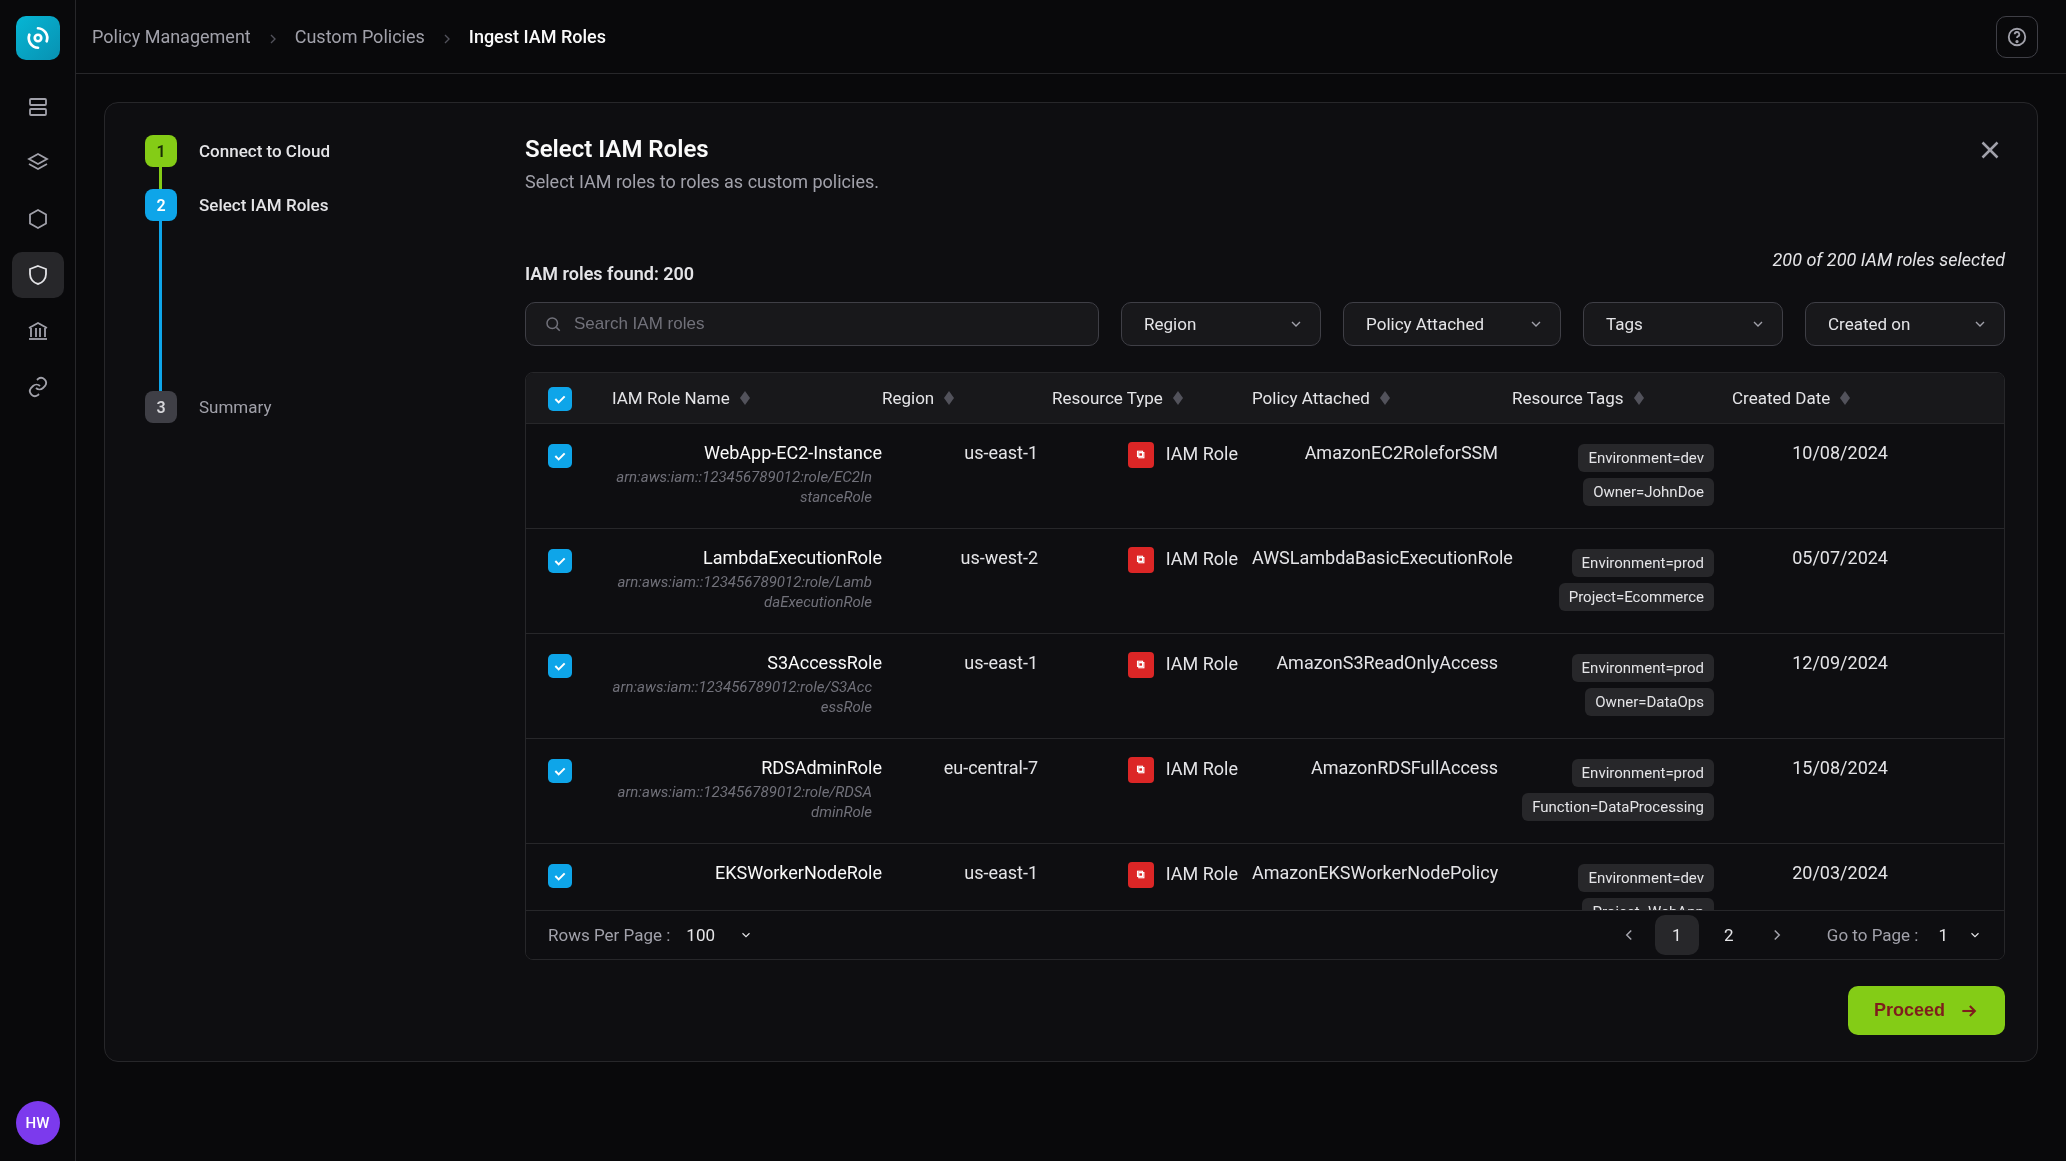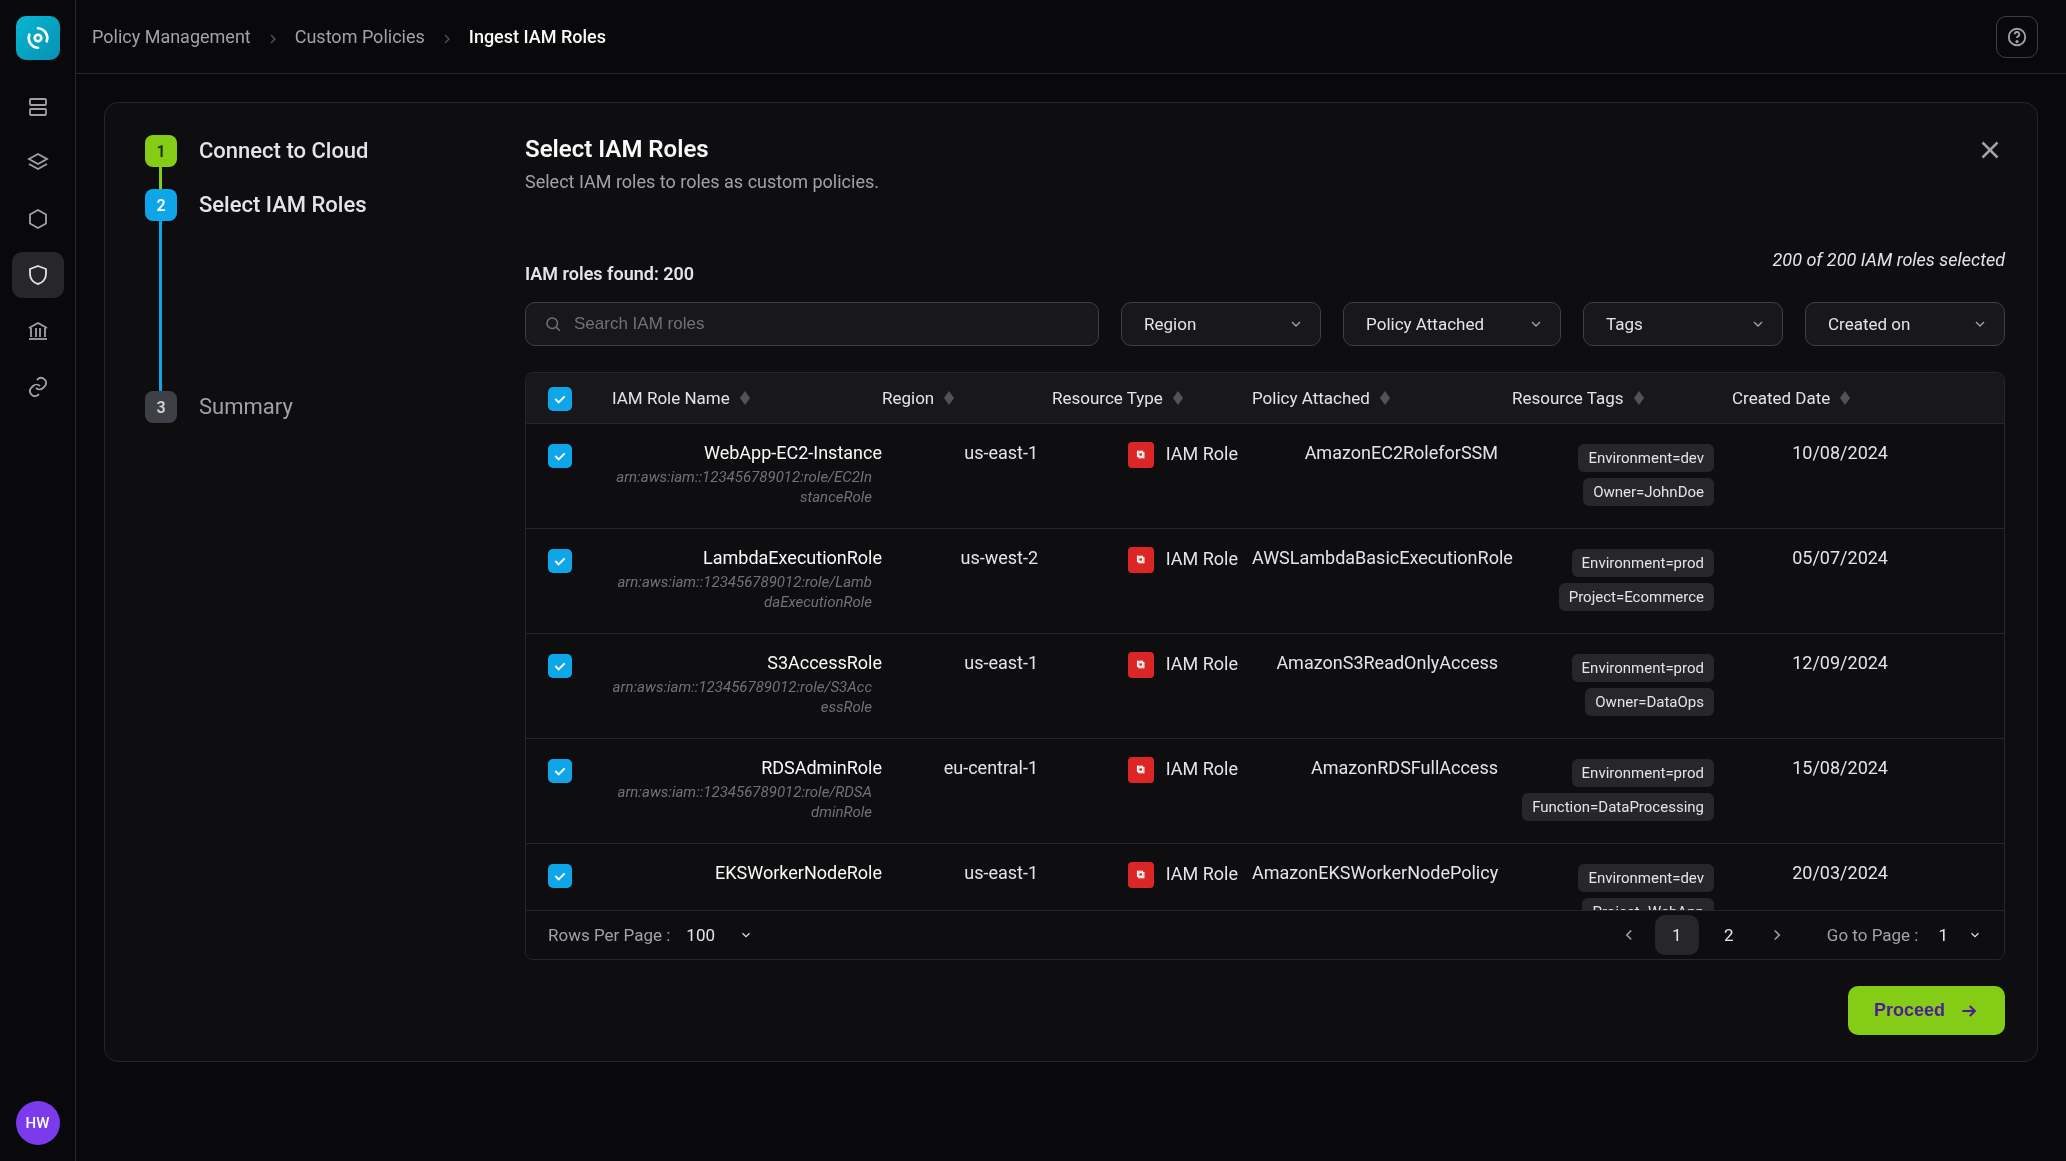--- a/index.html
+++ b/index.html
@@ -100,21 +100,21 @@
   border-radius: 8px;
   font-size: 16px;
   font-weight: 600;
   display: flex;
   align-items: center;
   justify-content: center;
 }
 .step-num.done { background: #84CC16; color: #1A2E05; }
 .step-num.active { background: #0EA5E9; color: #fff; }
 .step-num.pending { background: #3F3F46; color: #D4D4D8; }
-.step-label { font-size: 22px; font-weight: 500; line-height: 32px; }
+.step-label { font-size: 17px; font-weight: 500; line-height: 32px; }
 .step-label.muted { color: #A1A1AA; font-weight: 400; }
 .step-connector {
   width: 3px;
   height: 170px;
   margin-left: 14px;
 }
 .step-connector.done { background: #84CC16; height: 22px; }
 .step-connector.active { background: #0EA5E9; height: 170px; }
 .content-col { flex: 1; padding: 32px 32px 0 0; display: flex; flex-direction: column; }
 .head-row { display: flex; align-items: flex-start; }
@@ -270,21 +270,21 @@
   cursor: pointer;
   color: #E4E4E7;
 }
 .footer-actions {
   display: flex;
   justify-content: flex-end;
   padding: 26px 0 26px 0;
 }
 .proceed-btn {
   background: #84CC16;
-  color: #4c1d95;
+  color: #7f1d1d;
   border: none;
   border-radius: 10px;
   padding: 14px 26px;
   font-size: 18px;
   font-weight: 600;
   display: flex;
   align-items: center;
   gap: 14px;
   cursor: pointer;
 }
@@ -582,21 +582,21 @@
       <div class="checkbox">
         <svg width="16" height="16" viewBox="0 0 24 24" fill="none" stroke="currentColor" stroke-width="3">
                         <polyline points="5 12 10 17 19 8"></polyline>
                       </svg>
       </div>
     </div>
     <div>
       <div class="role-name">RDSAdminRole</div>
       <div class="role-arn">arn:aws:iam::123456789012:role/RDSAdminRole</div>
     </div>
-    <div class="td">eu-central-1</div>
+    <div class="td">eu-central-7</div>
     <div class="td">
       <span class="icon-badge">
                       <span>⧉</span>
                     </span>IAM Role
     </div>
     <div class="td">AmazonRDSFullAccess</div>
     <div class="td"><span class="tag-pill">Environment=prod</span><span class="tag-pill">Function=DataProcessing</span></div>
     <div class="td">15/08/2024</div>
   </div>
                 <div class="trow">

